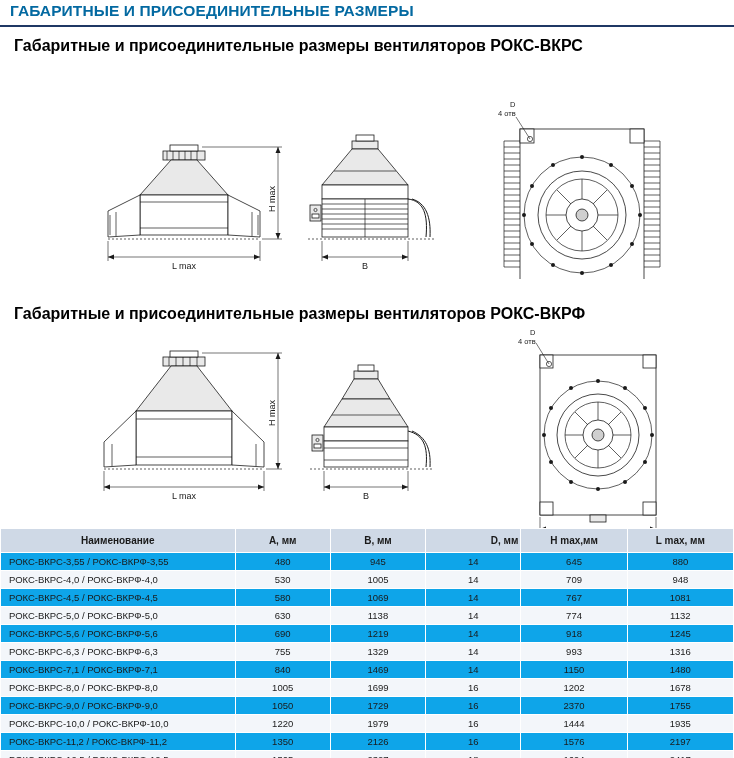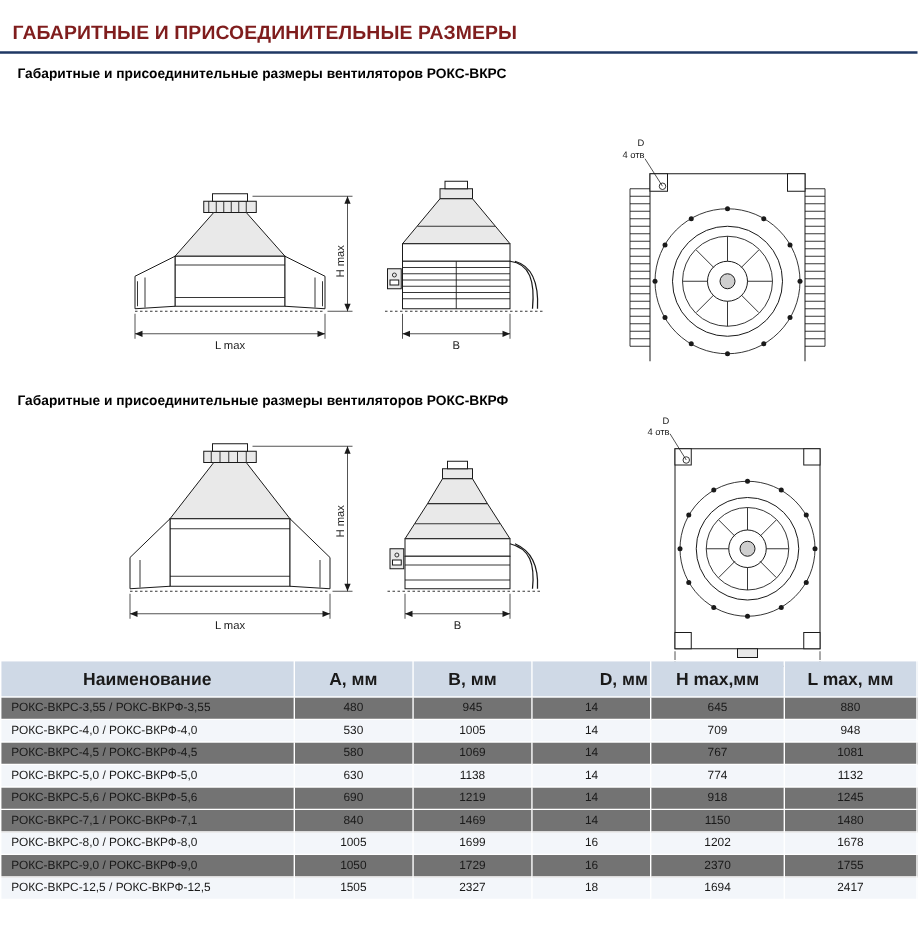--- a/index.html
+++ b/index.html
@@ -17,31 +17,31 @@
   }
   .page {
     width: 734px;
     height: 758px;
     position: relative;
   }
   
   .main-title {
     font-size: 15.5px;
     font-weight: bold;
-    color: #7f1d1d;
-    padding: 18px 0 5px 10px;
+    color: #0369a1;
+    padding: 2px 0 5px 10px;
     letter-spacing: 0.1px;
   }
   .title-rule {
     height: 2px;
     background: #1f3864;
     margin: 0 0 10px 0;
   }
   .section-title {
-    font-size: 11px;
+    font-size: 16px;
     font-weight: bold;
     color: #000000;
     padding: 0 0 4px 14px;
   }
   
   .drawing-row {
     position: relative;
     width: 734px;
   }
   .dwg {
@@ -75,36 +75,36 @@
   }
   table.specs {
     border-collapse: collapse;
     width: 734px;
     font-size: 9.5px;
   }
   table.specs thead th {
     background: #cfd9e6;
     color: #1a1a1a;
     font-weight: bold;
-    font-size: 14px;
+    font-size: 10px;
     border: 1px solid #ffffff;
     padding: 6px 2px;
     text-align: center;
   }
   table.specs tbody td {
     border: 1px solid #ffffff;
     padding: 3px 2px;
     text-align: center;
     font-size: 9.5px;
   }
   table.specs tbody td.name {
     text-align: left;
     padding-left: 8px;
   }
-  table.specs tbody tr.odd td { background: #737373; }
+  table.specs tbody tr.odd td { background: #0ea5e9; }
   table.specs tbody tr.even td { background: #f3f6fa; }
 </style>
 </head>
 <body>
 
 <div class="page">
 
   <div class="main-title">ГАБАРИТНЫЕ И ПРИСОЕДИНИТЕЛЬНЫЕ РАЗМЕРЫ</div>
   <div class="title-rule"></div>
 
@@ -478,20 +478,28 @@
           <td>1132</td>
         </tr>
         <tr class="odd">
           <td class="name">РОКС-ВКРС-5,6 / РОКС-ВКРФ-5,6</td>
           <td>690</td>
           <td>1219</td>
           <td>14</td>
           <td>918</td>
           <td>1245</td>
         </tr>
+        <tr class="even">
+          <td class="name">РОКС-ВКРС-6,3 / РОКС-ВКРФ-6,3</td>
+          <td>755</td>
+          <td>1329</td>
+          <td>14</td>
+          <td>993</td>
+          <td>1316</td>
+        </tr>
         <tr class="odd">
           <td class="name">РОКС-ВКРС-7,1 / РОКС-ВКРФ-7,1</td>
           <td>840</td>
           <td>1469</td>
           <td>14</td>
           <td>1150</td>
           <td>1480</td>
         </tr>
         <tr class="even">
           <td class="name">РОКС-ВКРС-8,0 / РОКС-ВКРФ-8,0</td>
@@ -503,20 +511,36 @@
         </tr>
         <tr class="odd">
           <td class="name">РОКС-ВКРС-9,0 / РОКС-ВКРФ-9,0</td>
           <td>1050</td>
           <td>1729</td>
           <td>16</td>
           <td>2370</td>
           <td>1755</td>
         </tr>
         <tr class="even">
+          <td class="name">РОКС-ВКРС-10,0 / РОКС-ВКРФ-10,0</td>
+          <td>1220</td>
+          <td>1979</td>
+          <td>16</td>
+          <td>1444</td>
+          <td>1935</td>
+        </tr>
+        <tr class="odd">
+          <td class="name">РОКС-ВКРС-11,2 / РОКС-ВКРФ-11,2</td>
+          <td>1350</td>
+          <td>2126</td>
+          <td>16</td>
+          <td>1576</td>
+          <td>2197</td>
+        </tr>
+        <tr class="even">
           <td class="name">РОКС-ВКРС-12,5 / РОКС-ВКРФ-12,5</td>
           <td>1505</td>
           <td>2327</td>
           <td>18</td>
           <td>1694</td>
           <td>2417</td>
         </tr>
       </tbody>
     </table>
   </div>

